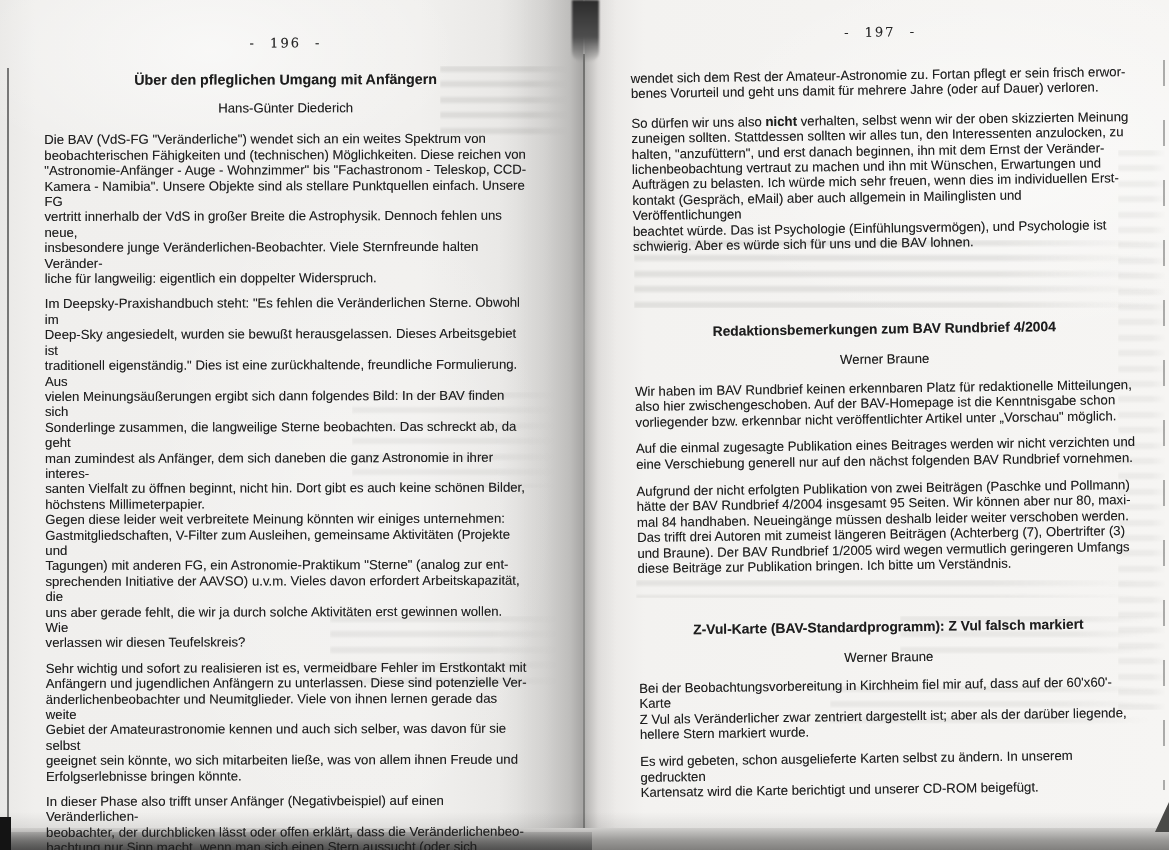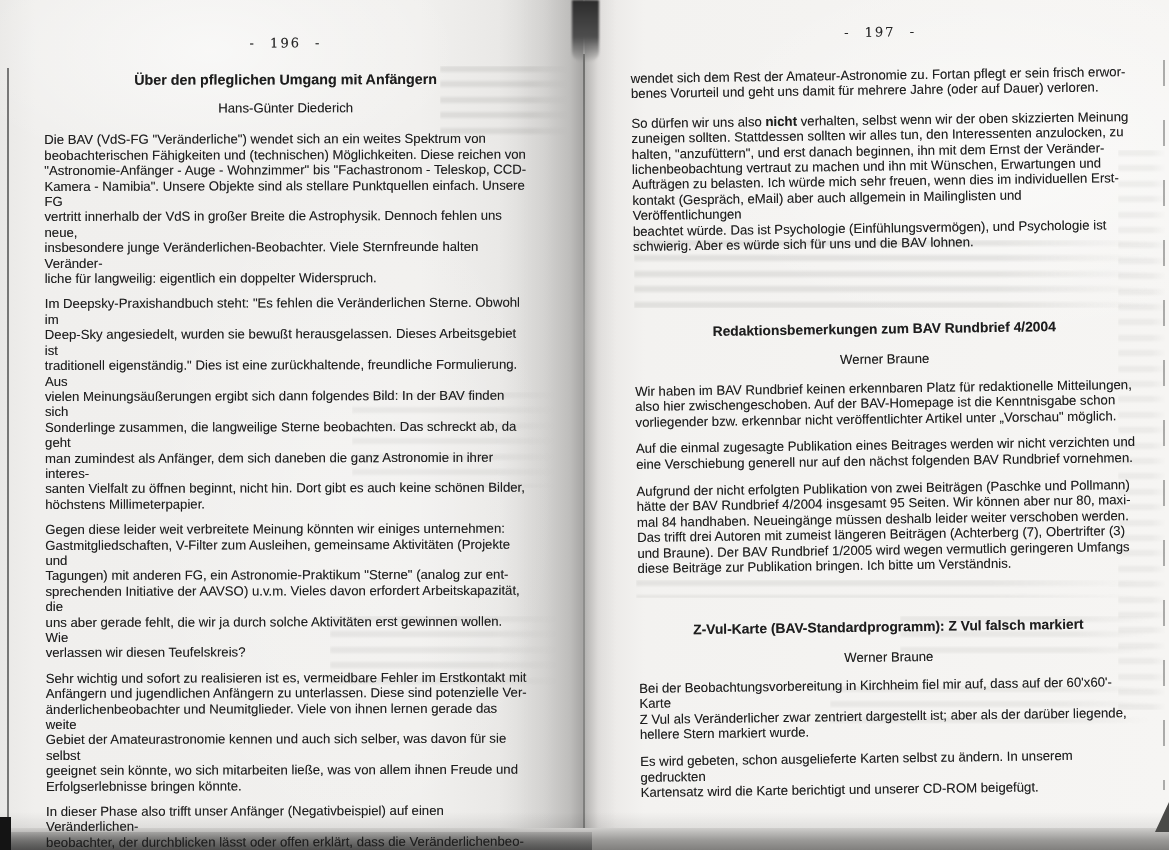--- a/index.html
+++ b/index.html
@@ -99,21 +99,21 @@
 insbesondere junge Veränderlichen-Beobachter. Viele Sternfreunde halten Veränder-
 liche für langweilig: eigentlich ein doppelter Widerspruch.</p>
     <p style="margin-top:10px">Im Deepsky-Praxishandbuch steht: "Es fehlen die Veränderlichen Sterne. Obwohl im
 Deep-Sky angesiedelt, wurden sie bewußt herausgelassen. Dieses Arbeitsgebiet ist
 traditionell eigenständig." Dies ist eine zurückhaltende, freundliche Formulierung. Aus
 vielen Meinungsäußerungen ergibt sich dann folgendes Bild: In der BAV finden sich
 Sonderlinge zusammen, die langweilige Sterne beobachten. Das schreckt ab, da geht
 man zumindest als Anfänger, dem sich daneben die ganz Astronomie in ihrer interes-
 santen Vielfalt zu öffnen beginnt, nicht hin. Dort gibt es auch keine schönen Bilder,
 höchstens Millimeterpapier.</p>
-    <p style="margin-top:10px">Gegen diese leider weit verbreitete Meinung könnten wir einiges unternehmen:
+    <p style="">Gegen diese leider weit verbreitete Meinung könnten wir einiges unternehmen:
 Gastmitgliedschaften, V-Filter zum Ausleihen, gemeinsame Aktivitäten (Projekte und
 Tagungen) mit anderen FG, ein Astronomie-Praktikum "Sterne" (analog zur ent-
 sprechenden Initiative der AAVSO) u.v.m. Vieles davon erfordert Arbeitskapazität, die
 uns aber gerade fehlt, die wir ja durch solche Aktivitäten erst gewinnen wollen. Wie
 verlassen wir diesen Teufelskreis?</p>
     <p style="margin-top:10px">Sehr wichtig und sofort zu realisieren ist es, vermeidbare Fehler im Erstkontakt mit
 Anfängern und jugendlichen Anfängern zu unterlassen. Diese sind potenzielle Ver-
 änderlichenbeobachter und Neumitglieder. Viele von ihnen lernen gerade das weite
 Gebiet der Amateurastronomie kennen und auch sich selber, was davon für sie selbst
 geeignet sein könnte, wo sich mitarbeiten ließe, was von allem ihnen Freude und

